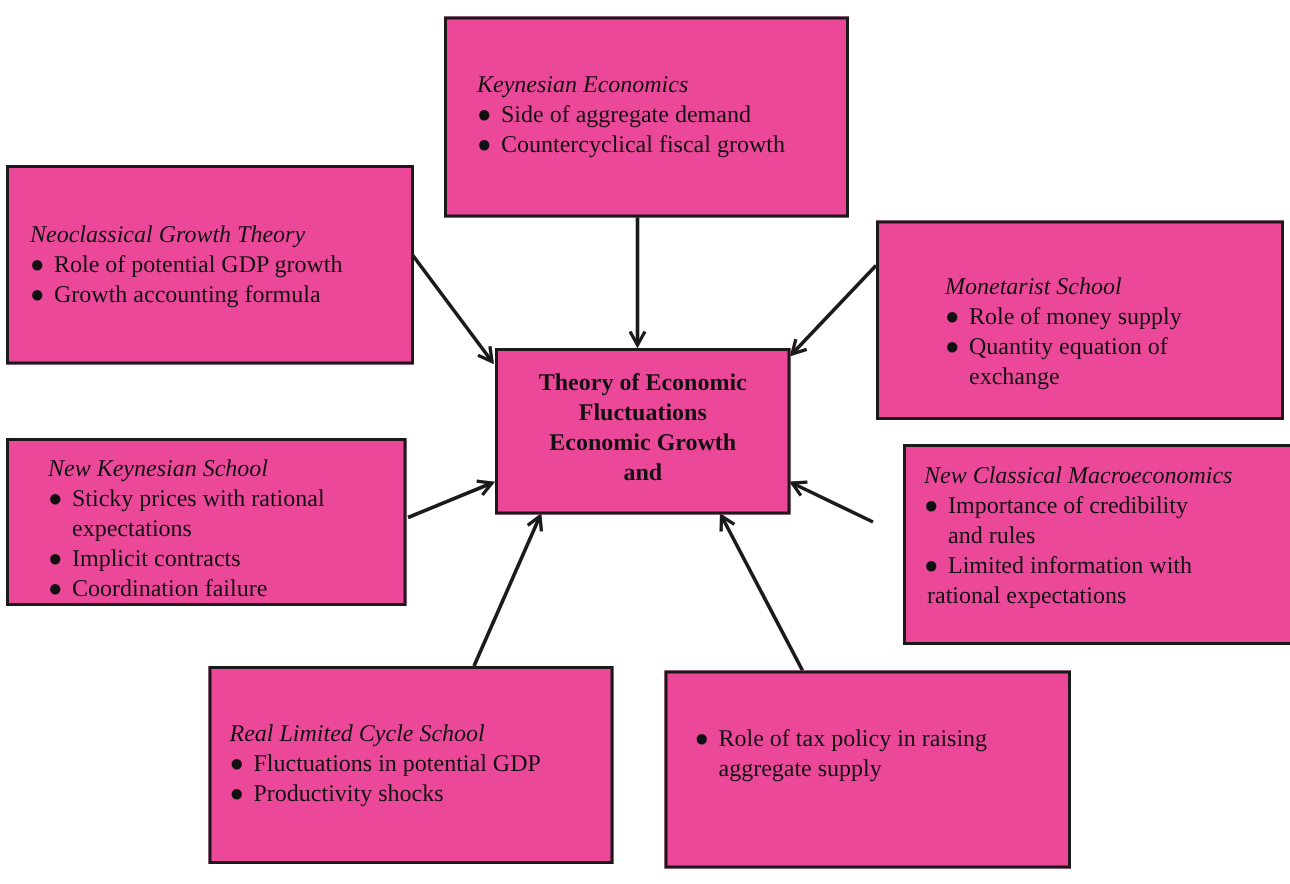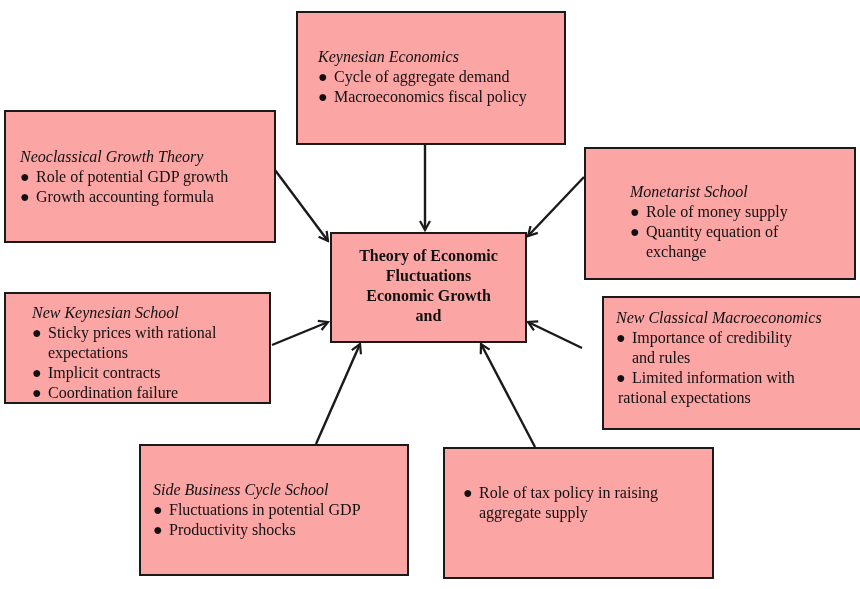--- a/index.html
+++ b/index.html
@@ -1,18 +1,18 @@
 <!DOCTYPE html>
 <html><head>
 <meta charset="utf-8">
 <style>
   html, body { margin:0; padding:0; background:#ffffff; }
   body { width:860px; height:589px; position:relative; overflow:hidden;
          font-family:"Liberation Serif","DejaVu Serif",serif; color:#111; }
-  .box { position:absolute; border:2px solid #1a1a1a; background:#fca5a5; box-sizing:border-box; }
+  .box { position:absolute; border:2px solid #1a1a1a; background:#ec4899; box-sizing:border-box; }
   .box .inner { position:absolute; }
   .title { font-style:italic; font-size:16px; line-height:20px; white-space:nowrap; }
   .item { font-size:16px; line-height:20px; position:relative; padding-left:16px; white-space:nowrap; }
   .item .bullet { position:absolute; left:0; top:0; }
   .center-box .inner { left:0; right:0; top:12px; text-align:center; font-weight:bold; font-size:16px; line-height:20px; }
   svg.arrows { position:absolute; left:0; top:0; }
 </style>
 </head>
 <body>
 
@@ -34,22 +34,22 @@
   <line x1="582" y1="348" x2="528" y2="322" stroke="#1a1a1a" stroke-width="2.4" marker-end="url(#ah)"></line>
 
   <line x1="316" y1="444" x2="360" y2="344" stroke="#1a1a1a" stroke-width="2.4" marker-end="url(#ah)"></line>
 
   <line x1="535" y1="447" x2="481" y2="344" stroke="#1a1a1a" stroke-width="2.4" marker-end="url(#ah)"></line>
 </svg>
 
 <div class="box" style="left:296px;top:11px;width:270px;height:134px;">
   <div class="inner" style="left:20px;top:34px;">
     <div class="title">Keynesian Economics</div>
-    <div class="item"><span class="bullet">●</span><span>Cycle of aggregate demand</span></div>
-    <div class="item"><span class="bullet">●</span><span>Macroeconomics fiscal policy</span></div>
+    <div class="item"><span class="bullet">●</span><span>Side of aggregate demand</span></div>
+    <div class="item"><span class="bullet">●</span><span>Countercyclical fiscal growth</span></div>
   </div>
 </div>
 
 <div class="box" style="left:4px;top:110px;width:272px;height:133px;">
   <div class="inner" style="left:14px;top:35px;">
     <div class="title">Neoclassical Growth Theory</div>
     <div class="item"><span class="bullet">●</span><span>Role of potential GDP growth</span></div>
     <div class="item"><span class="bullet">●</span><span>Growth accounting formula</span></div>
   </div>
 </div>
@@ -83,21 +83,21 @@
 <div class="box" style="left:582px;top:296px;width:272px;height:134px;margin-left:20px;">
   <div class="inner" style="left:12px;top:10px;">
     <div class="title">New Classical Macroeconomics</div>
     <div class="item"><span class="bullet">●</span><span>Importance of credibility</span><br><span>and rules</span></div>
     <div class="item"><span class="bullet">●</span><span>Limited information with</span><br><span style="margin-left:-14px">rational expectations</span></div>
   </div>
 </div>
 
 <div class="box" style="left:139px;top:444px;width:270px;height:132px;">
   <div class="inner" style="left:12px;top:34px;">
-    <div class="title">Side Business Cycle School</div>
+    <div class="title">Real Limited Cycle School</div>
     <div class="item"><span class="bullet">●</span><span>Fluctuations in potential GDP</span></div>
     <div class="item"><span class="bullet">●</span><span>Productivity shocks</span></div>
   </div>
 </div>
 
 <div class="box" style="left:443px;top:447px;width:271px;height:132px;">
   <div class="inner" style="left:18px;top:34px;">
     <div class="item"><span class="bullet">●</span><span>Role of tax policy in raising</span><br><span>aggregate supply</span></div>
   </div>
 </div>

